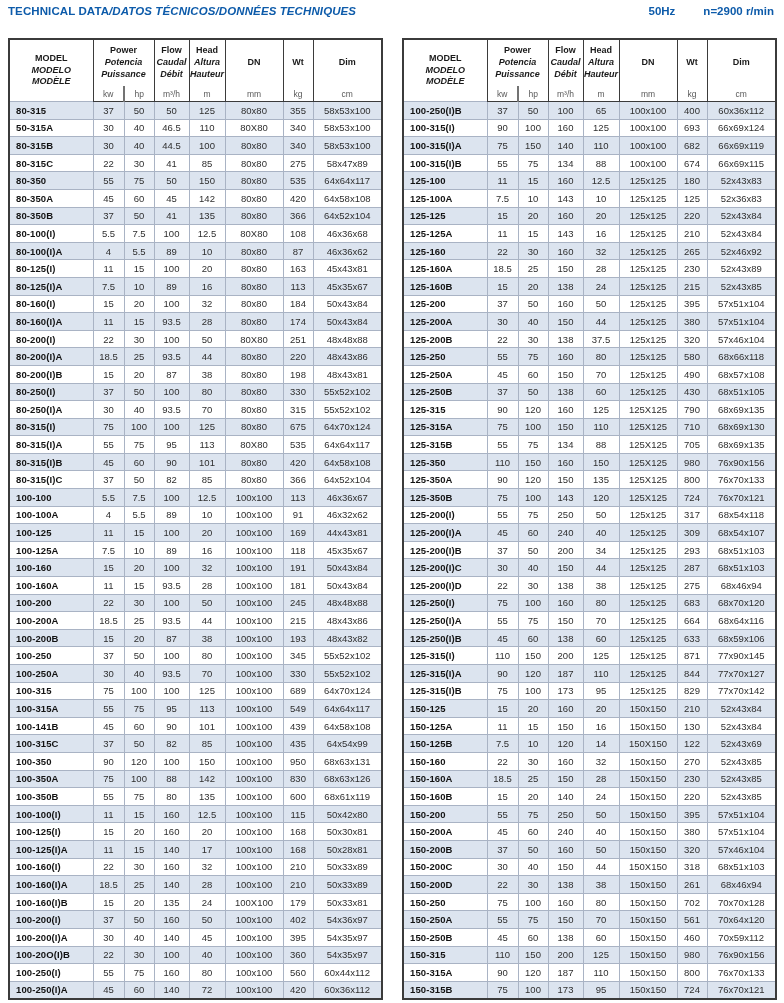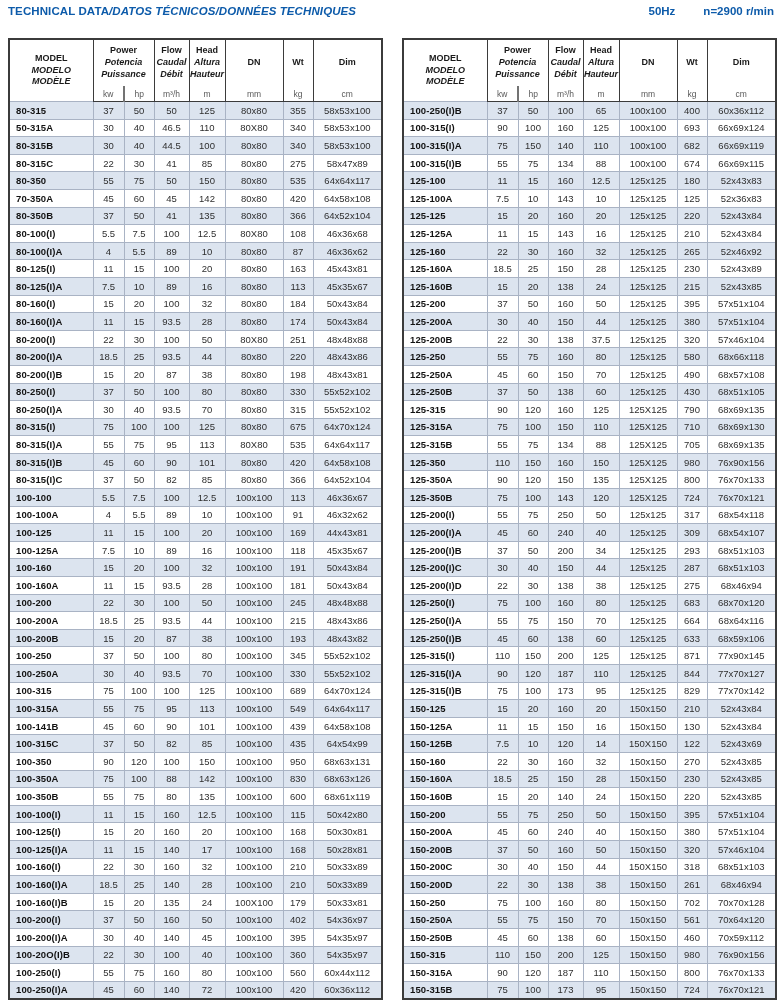--- a/index.html
+++ b/index.html
@@ -167,21 +167,21 @@
           <td class="model">80-350</td>
           <td class="val">55</td>
           <td class="val">75</td>
           <td class="val">50</td>
           <td class="val">150</td>
           <td class="val">80x80</td>
           <td class="val">535</td>
           <td class="val">64x64x117</td>
         </tr>
         <tr>
-          <td class="model">70-350A</td>
+          <td class="model">80-350A</td>
           <td class="val">45</td>
           <td class="val">60</td>
           <td class="val">45</td>
           <td class="val">142</td>
           <td class="val">80x80</td>
           <td class="val">420</td>
           <td class="val">64x58x108</td>
         </tr>
         <tr>
           <td class="model">80-350B</td>

